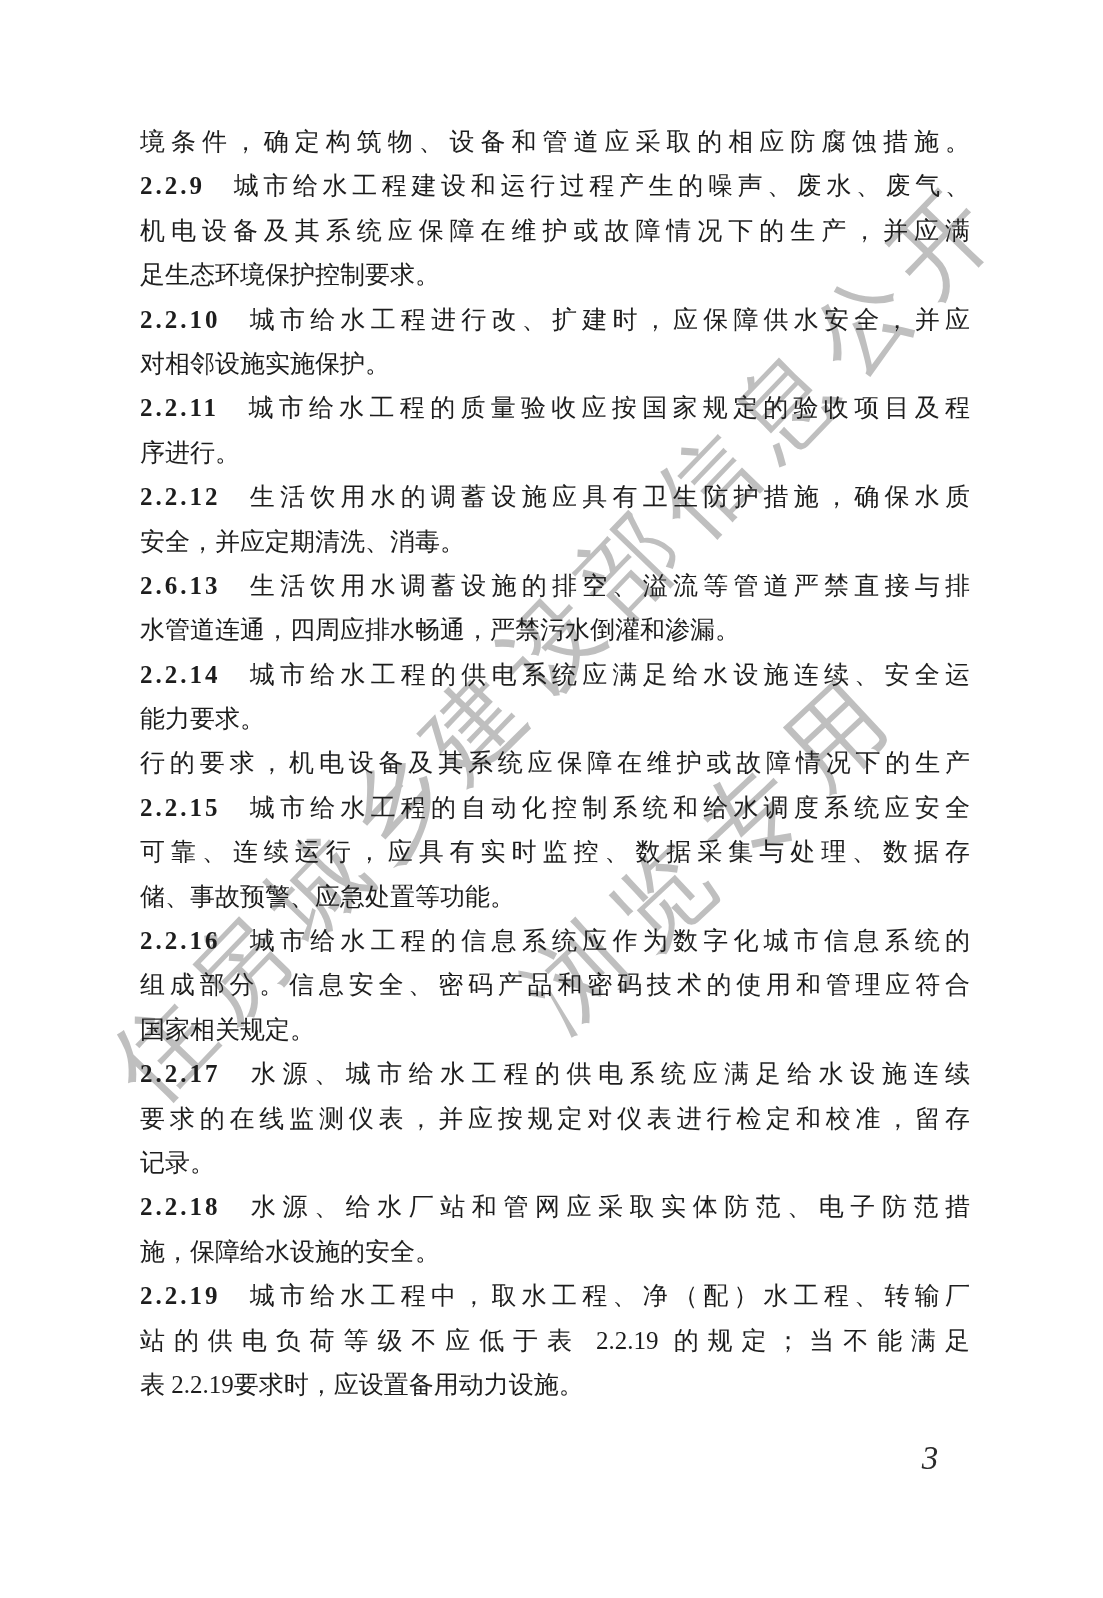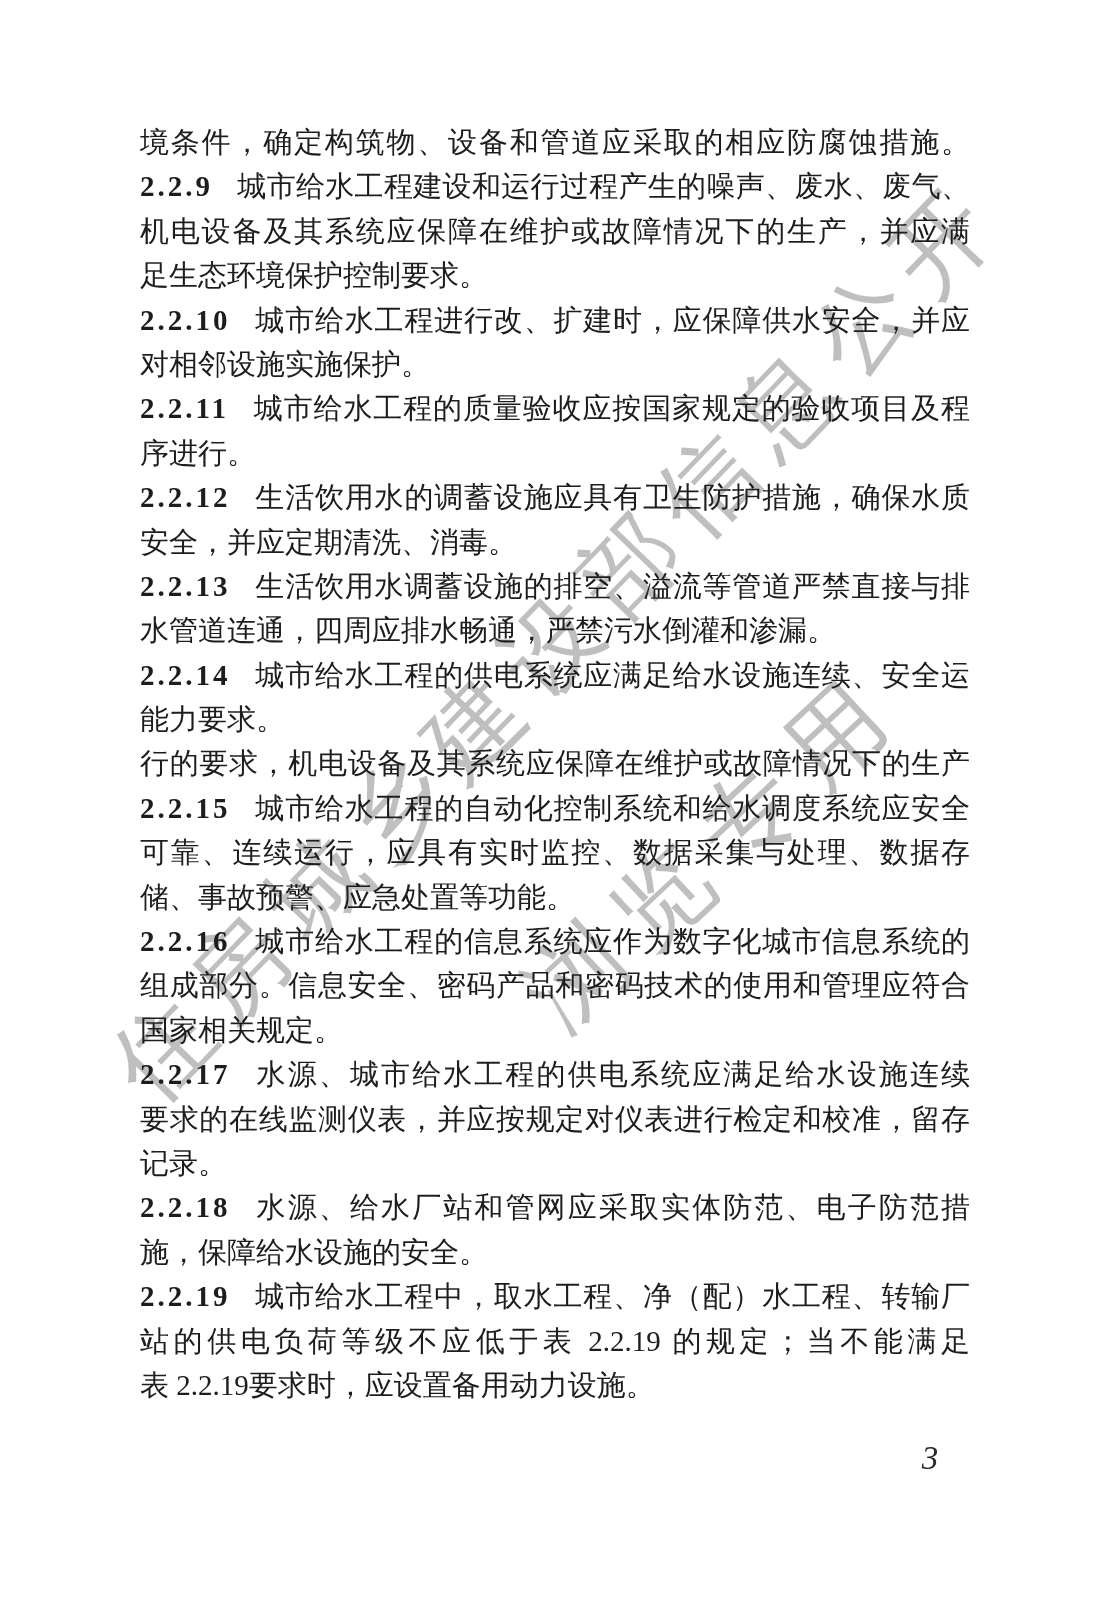--- a/index.html
+++ b/index.html
@@ -35,21 +35,21 @@
     position: absolute;
     z-index: 2;
     left: 140px;
     top: 120px;
     width: 830px;
     color: #1d1d1d;
   }
   .line {
     height: 44.4px;
     line-height: 44.4px;
-    font-size: 29px;
+    font-size: 25px;
     text-align: justify;
     text-align-last: left;
   }
   .line.just { text-align-last: justify; }
   .num {
     font-weight: bold;
     letter-spacing: 3px;
   }
   .gap {
     display: inline-block;
@@ -81,21 +81,21 @@
       <div class="line just"><span>境条件，确定构筑物、设备和管道应采取的相应防腐蚀措施。</span></div>
       <div class="line just"><span class="num">2.2.9</span><span class="gap"></span><span>城市给水工程建设和运行过程产生的噪声、废水、废气、</span></div>
       <div class="line just"><span>机电设备及其系统应保障在维护或故障情况下的生产，并应满</span></div>
       <div class="line"><span>足生态环境保护控制要求。</span></div>
       <div class="line just"><span class="num">2.2.10</span><span class="gap"></span><span>城市给水工程进行改、扩建时，应保障供水安全，并应</span></div>
       <div class="line"><span>对相邻设施实施保护。</span></div>
       <div class="line just"><span class="num">2.2.11</span><span class="gap"></span><span>城市给水工程的质量验收应按国家规定的验收项目及程</span></div>
       <div class="line"><span>序进行。</span></div>
       <div class="line just"><span class="num">2.2.12</span><span class="gap"></span><span>生活饮用水的调蓄设施应具有卫生防护措施，确保水质</span></div>
       <div class="line"><span>安全，并应定期清洗、消毒。</span></div>
-      <div class="line just"><span class="num">2.2.13</span><span class="gap"></span><span>生活饮用水调蓄设施的排空、溢流等管道严禁直接与排</span></div>
+      <div class="line just"><span class="num">2.6.13</span><span class="gap"></span><span>生活饮用水调蓄设施的排空、溢流等管道严禁直接与排</span></div>
       <div class="line"><span>水管道连通，四周应排水畅通，严禁污水倒灌和渗漏。</span></div>
       <div class="line just"><span class="num">2.2.14</span><span class="gap"></span><span>城市给水工程的供电系统应满足给水设施连续、安全运</span></div>
       <div class="line"><span>能力要求。</span></div>
       <div class="line just"><span>行的要求，机电设备及其系统应保障在维护或故障情况下的生产</span></div>
       <div class="line just"><span class="num">2.2.15</span><span class="gap"></span><span>城市给水工程的自动化控制系统和给水调度系统应安全</span></div>
       <div class="line just"><span>可靠、连续运行，应具有实时监控、数据采集与处理、数据存</span></div>
       <div class="line"><span>储、事故预警、应急处置等功能。</span></div>
       <div class="line just"><span class="num">2.2.16</span><span class="gap"></span><span>城市给水工程的信息系统应作为数字化城市信息系统的</span></div>
       <div class="line just"><span>组成部分。信息安全、密码产品和密码技术的使用和管理应符合</span></div>
       <div class="line"><span>国家相关规定。</span></div>

